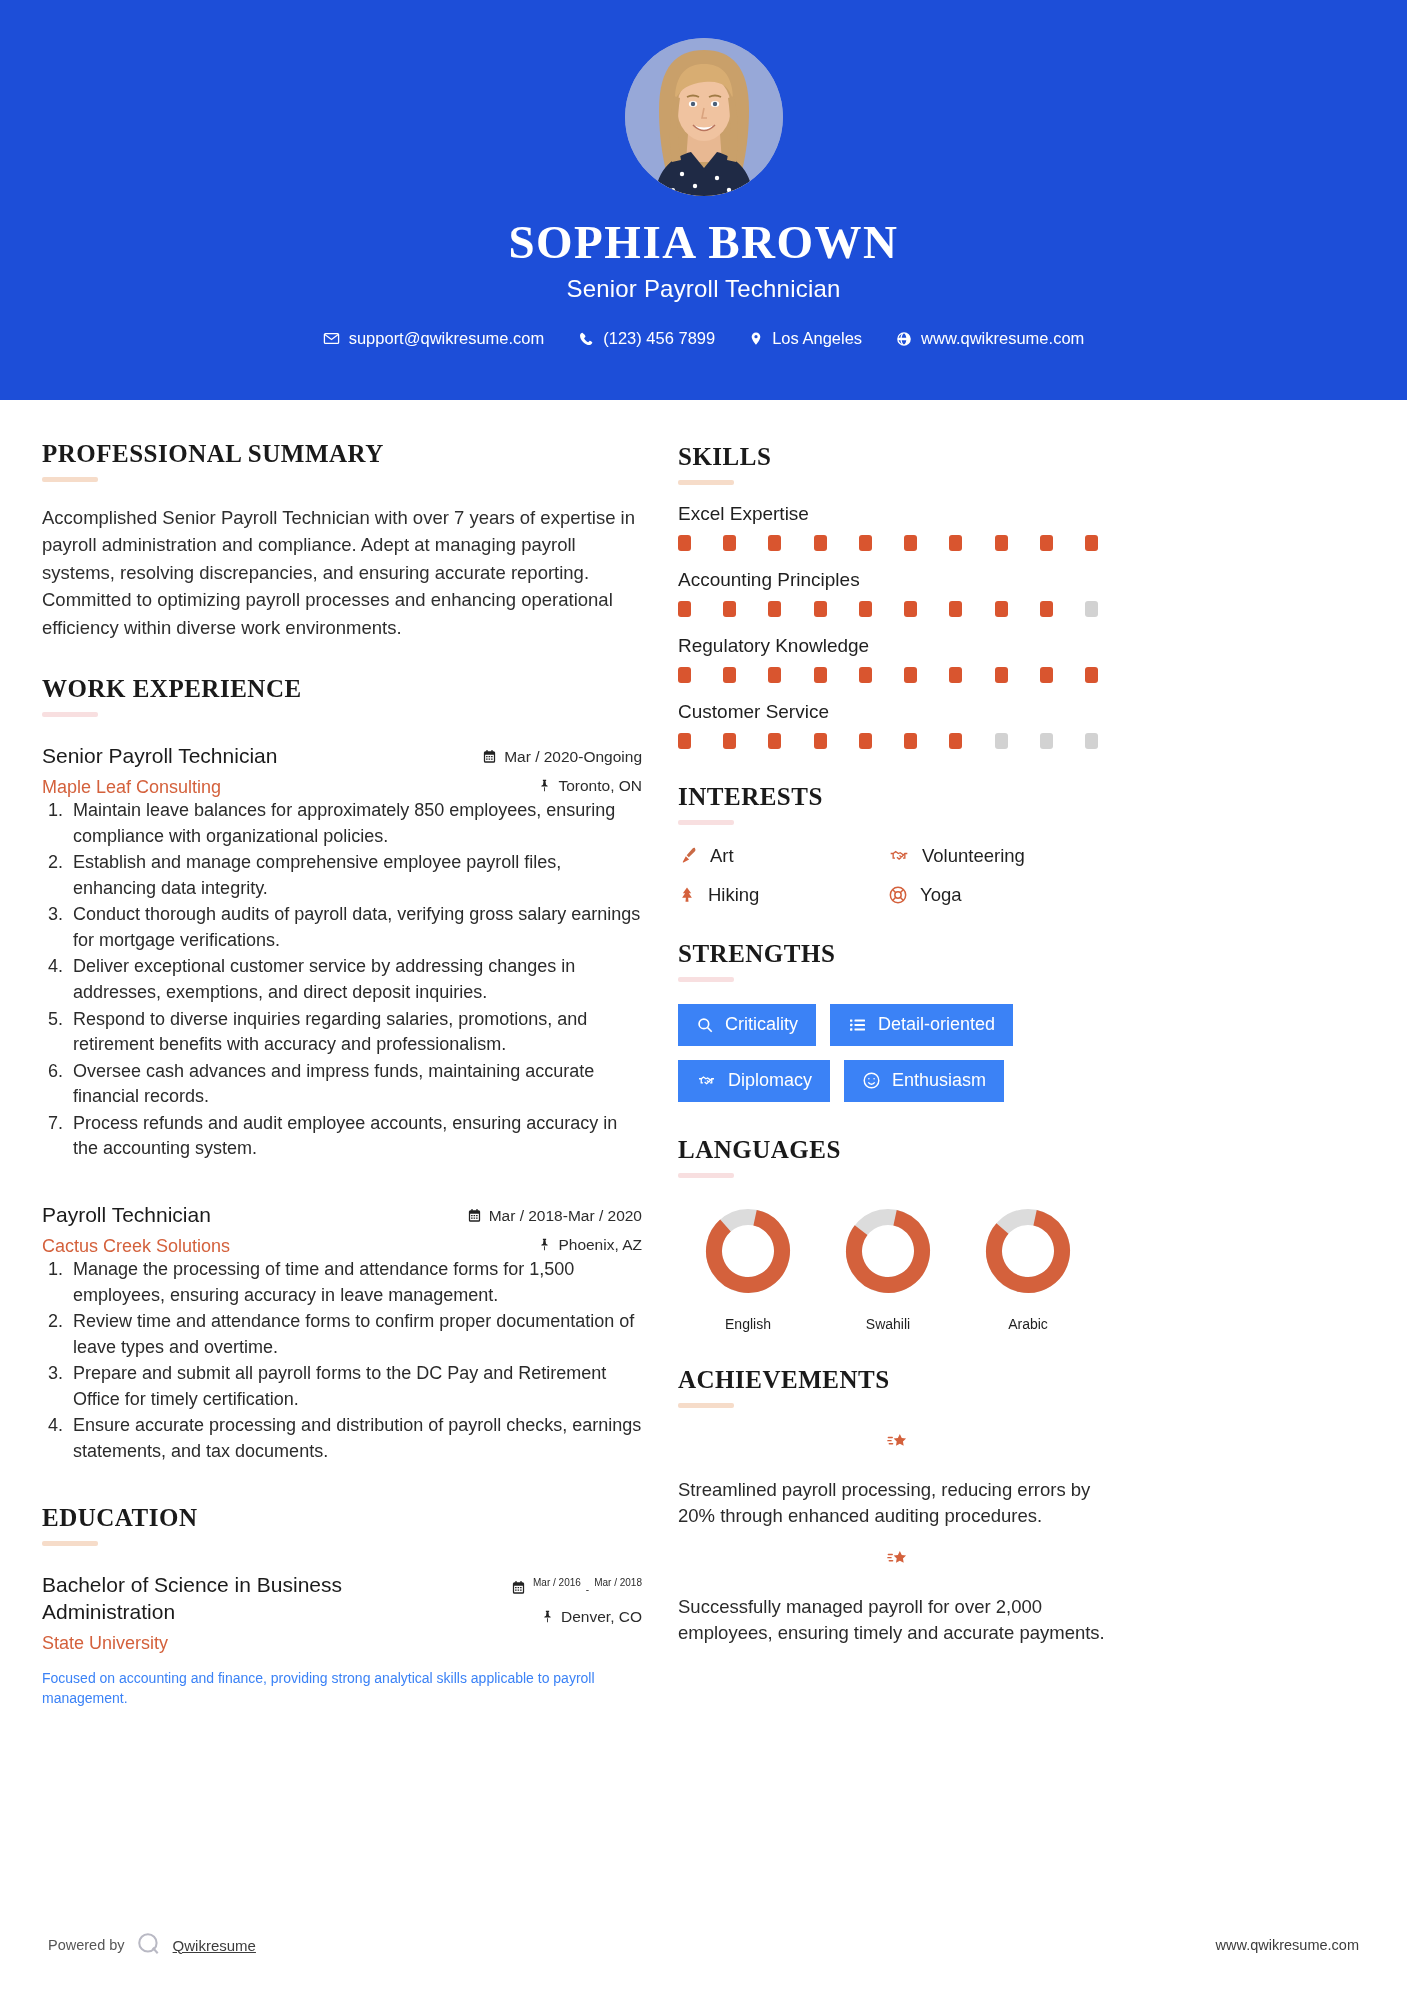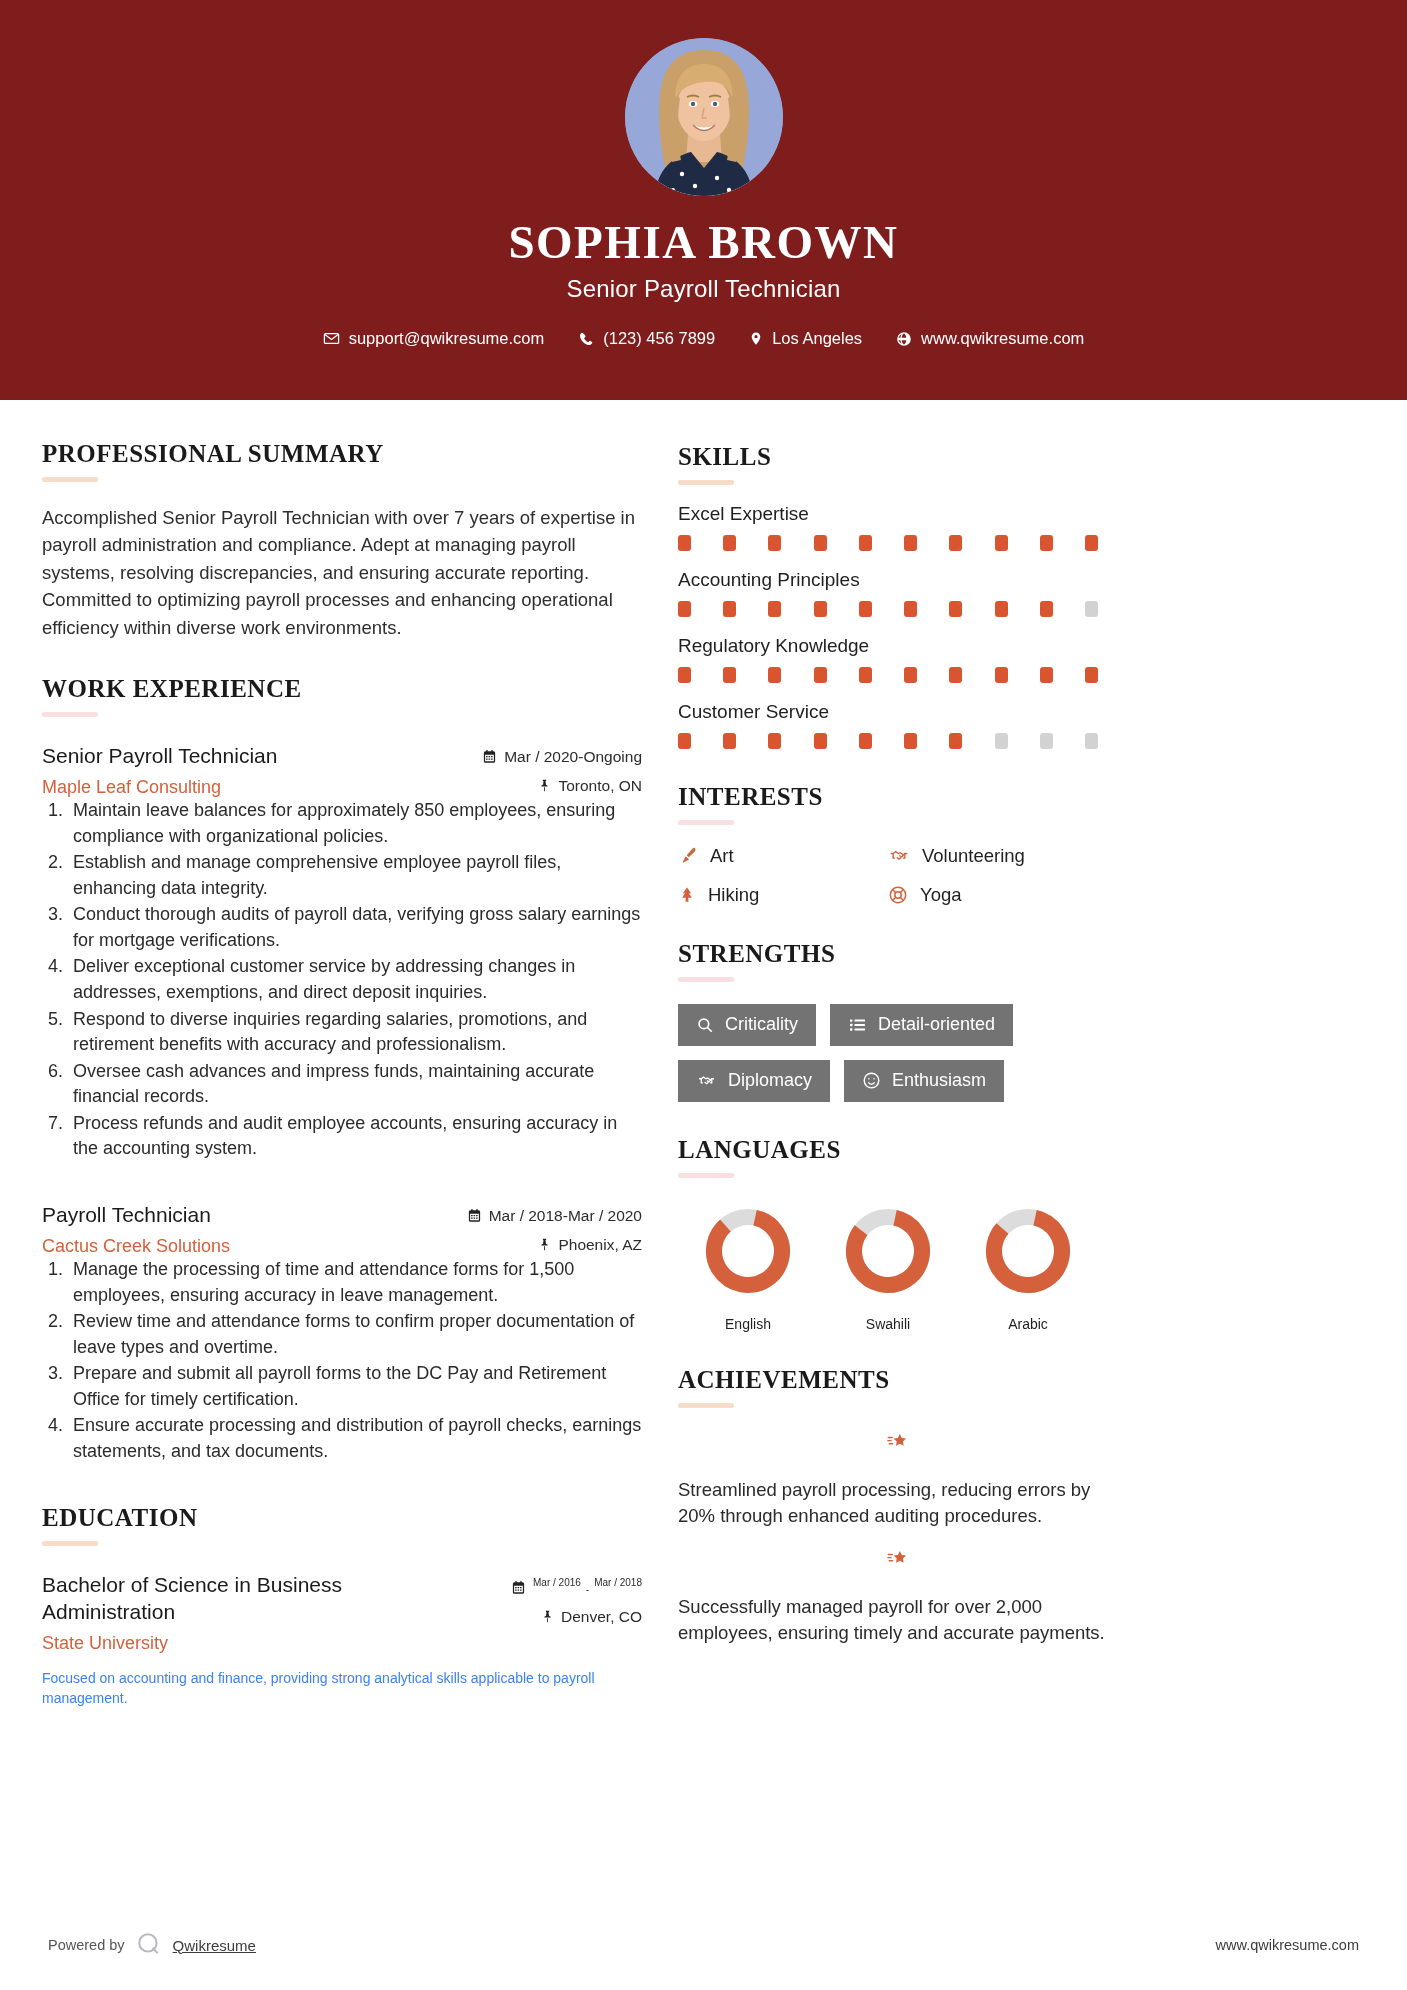--- a/index.html
+++ b/index.html
@@ -5,21 +5,21 @@
   * { box-sizing: border-box; margin: 0; padding: 0; }
   html, body {
     width: 1407px;
     background: #ffffff;
     font-family: "Liberation Sans", sans-serif;
   }
   body { width: 1407px; min-height: 1990px; position: relative; }
 
   
   .header {
-    background: #7f1d1d;
+    background: #1d4ed8;
     height: 400px;
     position: relative;
     display: flex;
     flex-direction: column;
     align-items: center;
     padding-top: 38px;
   }
   .avatar-wrap {
     width: 158px; height: 158px;
     border-radius: 50%;
@@ -196,21 +196,21 @@
 
   
   .strength-grid {
     display: flex;
     flex-wrap: wrap;
     gap: 14px;
     margin-top: 22px;
     max-width: 430px;
   }
   .strength-chip {
-    background: #737373;
+    background: #3b82f6;
     color: #ffffff;
     font-size: 18px;
     padding: 11px 18px;
     display: flex;
     align-items: center;
     gap: 11px;
     line-height: 1.1;
   }
   .strength-chip svg { display:block; flex:none; }
 

